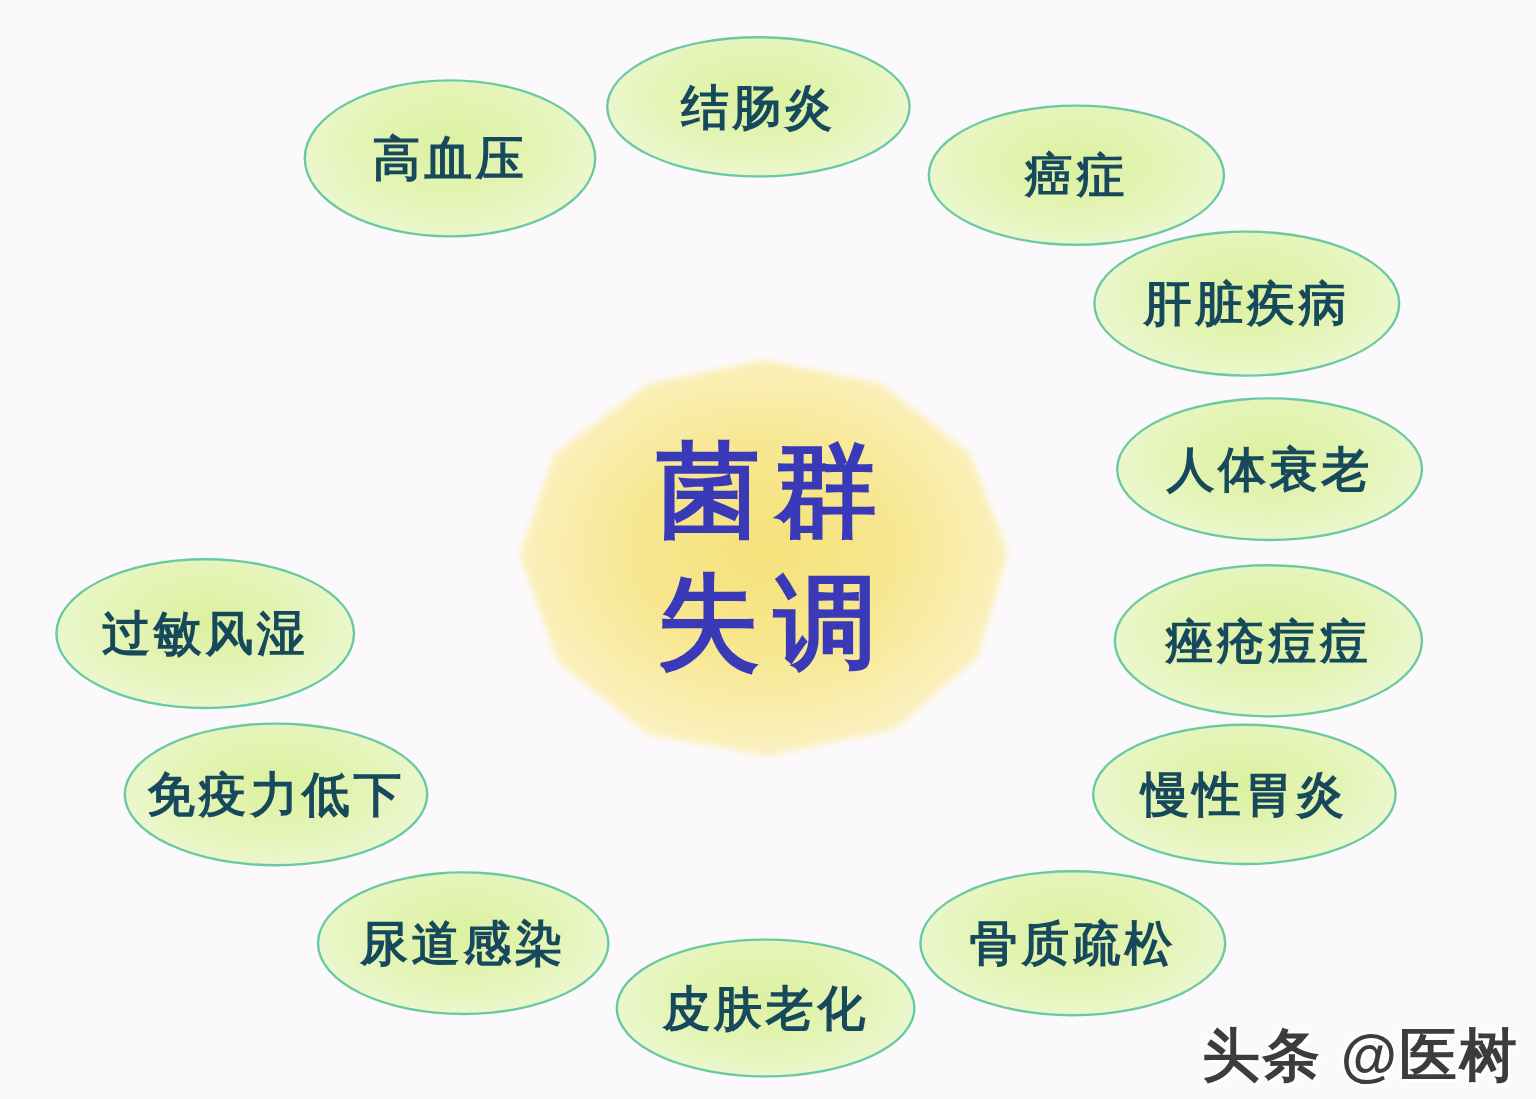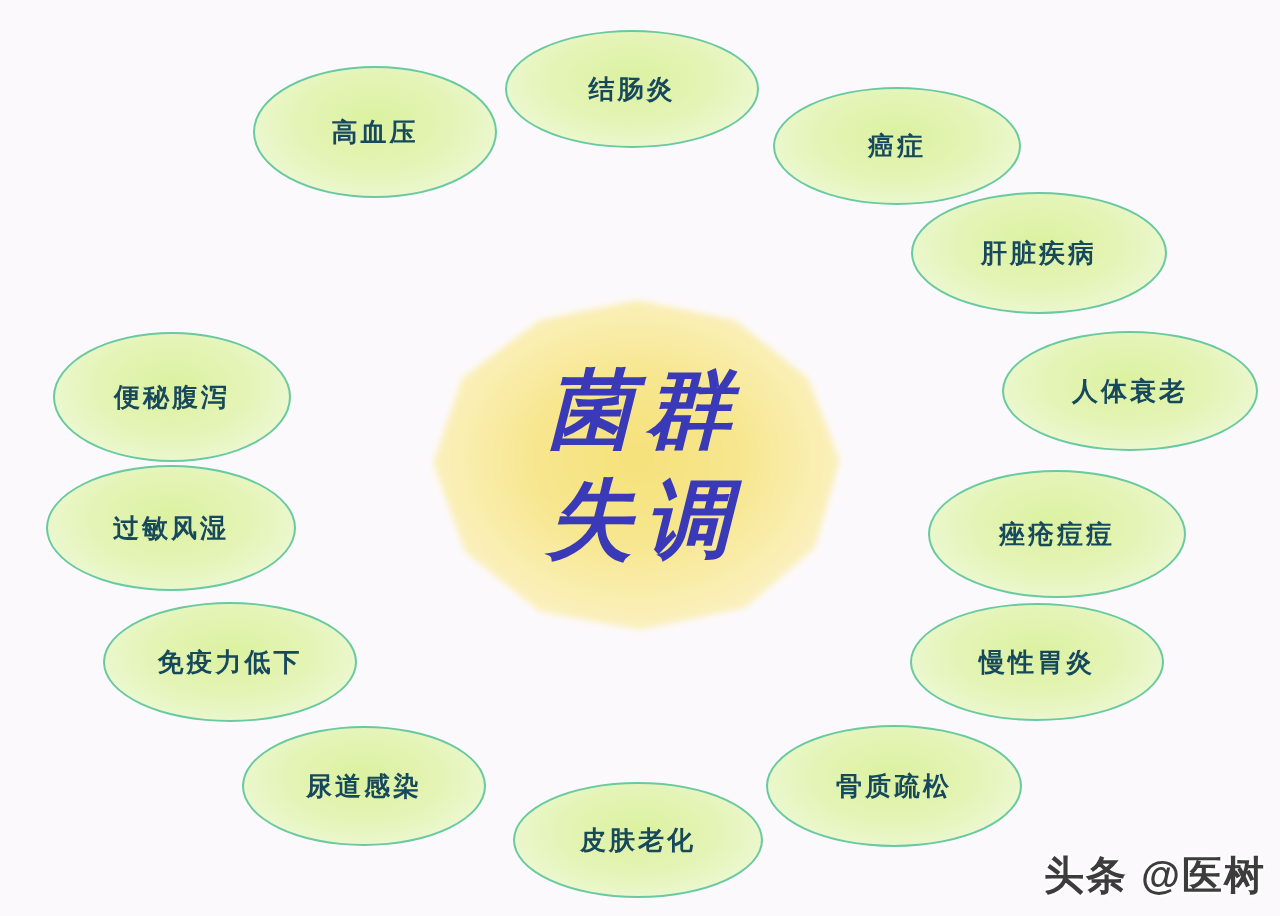--- a/index.html
+++ b/index.html
@@ -8,31 +8,31 @@
     position:relative; width:1280px; height:916px;
     background:#fcf9fc; overflow:hidden;
   }
   .bg-svg { position:absolute; left:0; top:0; width:1280px; height:916px; }
   .node {
     position:absolute; transform:translate(-50%,-50%);
     border-radius:50%;
     background:radial-gradient(ellipse at 50% 42%, #dcf1a0 0%, #e4f4b6 45%, #edf8d4 80%, #f3fbe6 100%);
     border:2px solid #69caa0;
     display:flex; align-items:center; justify-content:center;
-    font-weight:bold; font-size:26px; color:#17495c;
+    font-weight:bold; font-size:40px; color:#17495c;
     letter-spacing:3px; text-align:center; white-space:nowrap;
   }
   .center-label {
     position:absolute; left:639px; top:464px; transform:translate(-50%,-50%);
     color:#3a3ab8; font-weight:bold; font-size:86px; line-height:110px;
-    letter-spacing:12px; padding-left:12px; text-align:center; white-space:nowrap;font-style:italic;
+    letter-spacing:12px; padding-left:12px; text-align:center; white-space:nowrap;
   }
   .watermark {
     position:absolute; right:14px; top:848px;
-    font-size:40px; font-weight:bold; color:#3c3c3c;
+    font-size:48px; font-weight:bold; color:#3c3c3c;
     letter-spacing:2px;
     text-shadow:2px 2px 0 rgba(255,255,255,0.95), -2px -2px 1px rgba(255,255,255,0.7);
   }
 </style>
 </head>
 <body>
 
 <div class="stage">
 
   <svg class="bg-svg" viewBox="0 0 1280 916" xmlns="http://www.w3.org/2000/svg">
@@ -77,39 +77,36 @@
     </div>
   <div class="node" style="left:632px;  top:89px;  width:250px; height:114px;">
       <span>结肠炎</span>
     </div>
   <div class="node" style="left:897px;  top:146px; width:244px; height:114px;">
       <span>癌症</span>
     </div>
   <div class="node" style="left:1039px; top:253px; width:252px; height:118px;">
       <span>肝脏疾病</span>
     </div>
-  <div class="node" style="left:172px;  top:397px; width:234px; height:126px;">
-      <span>便秘腹泻</span>
-    </div>
-  <div class="node" style="left:1130px; top:391px; width:252px; height:116px;">
+  <div class="node" style="left:1058px; top:391px; width:252px; height:116px;">
       <span>人体衰老</span>
     </div>
   <div class="node" style="left:171px;  top:528px; width:246px; height:122px;text-align:center;">
       <span>过敏风湿</span>
     </div>
   <div class="node" style="left:1057px; top:534px; width:254px; height:124px;">
       <span>痤疮痘痘</span>
     </div>
   <div class="node" style="left:230px;  top:662px; width:250px; height:116px;">
       <span>免疫力低下</span>
     </div>
   <div class="node" style="left:1037px; top:662px; width:250px; height:114px;text-align:center;">
       <span>慢性胃炎</span>
     </div>
-  <div class="node" style="left:364px;  top:786px; width:240px; height:116px;">
+  <div class="node" style="left:386px;  top:786px; width:240px; height:116px;">
       <span>尿道感染</span>
     </div>
   <div class="node" style="left:894px;  top:786px; width:252px; height:118px;">
       <span>骨质疏松</span>
     </div>
   <div class="node" style="left:638px;  top:840px; width:246px; height:112px;">
       <span>皮肤老化</span>
     </div>
 
   <div class="center-label">

